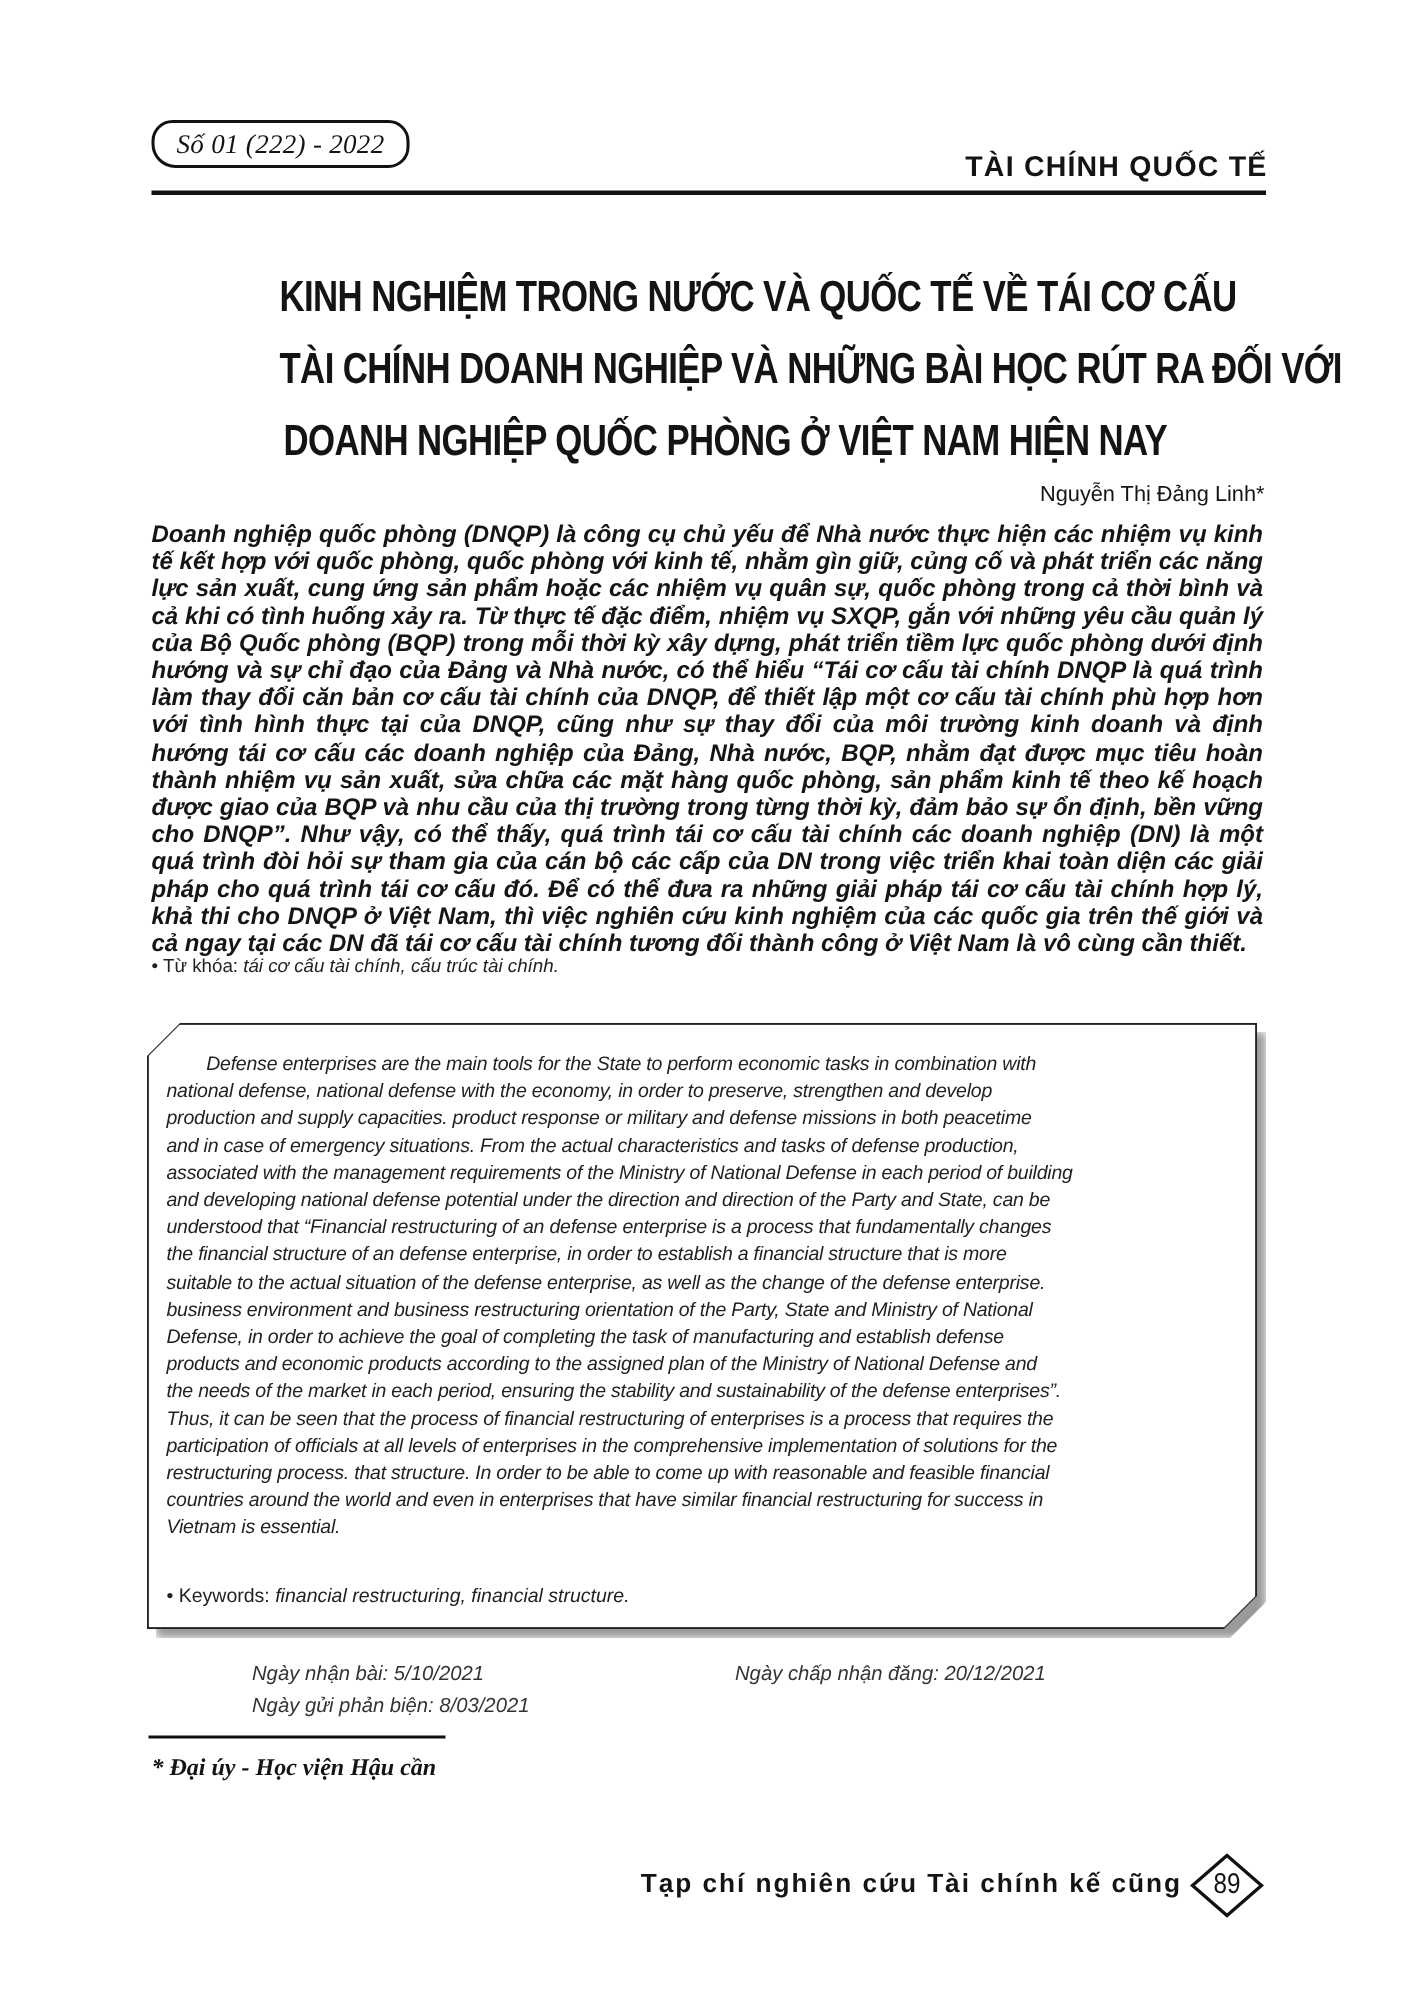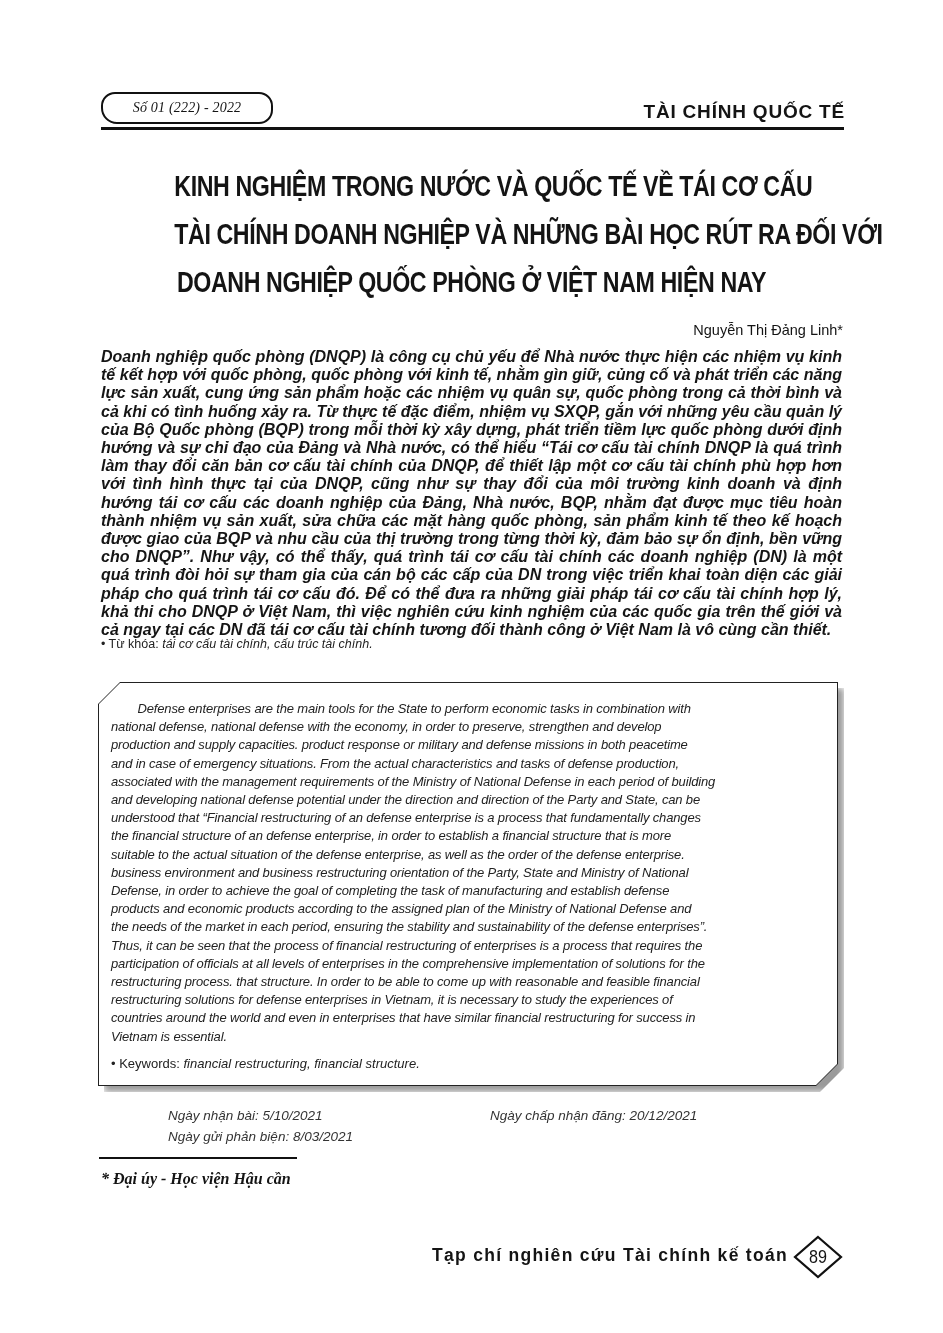--- a/index.html
+++ b/index.html
@@ -5,24 +5,24 @@
   html, body { margin: 0; padding: 0; }
   body {
     width: 943px; height: 1333px; background: #ffffff; position: relative;
     overflow: hidden; color: #141414;
     font-family: "Liberation Sans", sans-serif;
   }
   .page { position: absolute; left: 0; top: 0; width: 943px; height: 1333px; }
 
   
   .issue-badge {
-    position: absolute; left: 101px; top: 92px; height: 32px; width: 172px;
+    position: absolute; left: 101px; top: 80px; height: 32px; width: 172px;
     border: 2px solid #111; border-radius: 14px; border-bottom-left-radius: 16px;
     box-sizing: border-box; display: flex; align-items: center; justify-content: center;
-    font-family: "Liberation Serif", serif; font-style: italic; font-size: 14px;
+    font-family: "Liberation Serif", serif; font-style: italic; font-size: 18px;
     letter-spacing: 0.2px;
   }
   .section-title {
     position: absolute; right: 98px; top: 101px;
     font-family: "Liberation Sans", sans-serif; font-weight: bold; font-size: 19px;
     letter-spacing: 0.8px;
   }
   .header-rule {
     position: absolute; left: 101px; top: 127px; width: 743px; height: 3px; background: #111;
   }
@@ -113,21 +113,21 @@
 </style>
 </head>
 <body>
 
 <div class="page">
 
   <div class="issue-badge">Số 01 (222) - 2022</div>
   <div class="section-title">TÀI CHÍNH QUỐC TẾ</div>
   <div class="header-rule"></div>
 
-  <h1 class="article-title" style="margin:0;">
+  <h1 class="article-title" style="margin:12px;">
     <span class="line">KINH NGHIỆM TRONG NƯỚC VÀ QUỐC TẾ VỀ TÁI CƠ CẤU</span>
     <span class="line">TÀI CHÍNH DOANH NGHIỆP VÀ NHỮNG BÀI HỌC RÚT RA ĐỐI VỚI</span>
     <span class="line">DOANH NGHIỆP QUỐC PHÒNG Ở VIỆT NAM HIỆN NAY</span>
   </h1>
 
   <div class="author">Nguyễn Thị Đảng Linh*</div>
 
   <p class="abstract-vi" style="margin:0;">Doanh nghiệp quốc phòng (DNQP) là công cụ chủ yếu để Nhà nước thực hiện các nhiệm vụ kinh tế kết hợp với quốc phòng, quốc phòng với kinh tế, nhằm gìn giữ, củng cố và phát triển các năng lực sản xuất, cung ứng sản phẩm hoặc các nhiệm vụ quân sự, quốc phòng trong cả thời bình và cả khi có tình huống xảy ra. Từ thực tế đặc điểm, nhiệm vụ SXQP, gắn với những yêu cầu quản lý của Bộ Quốc phòng (BQP) trong mỗi thời kỳ xây dựng, phát triển tiềm lực quốc phòng dưới định hướng và sự chỉ đạo của Đảng và Nhà nước, có thể hiểu “Tái cơ cấu tài chính DNQP là quá trình làm thay đổi căn bản cơ cấu tài chính của DNQP, để thiết lập một cơ cấu tài chính phù hợp hơn với tình hình thực tại của DNQP, cũng như sự thay đổi của môi trường kinh doanh và định hướng tái cơ cấu các doanh nghiệp của Đảng, Nhà nước, BQP, nhằm đạt được mục tiêu hoàn thành nhiệm vụ sản xuất, sửa chữa các mặt hàng quốc phòng, sản phẩm kinh tế theo kế hoạch được giao của BQP và nhu cầu của thị trường trong từng thời kỳ, đảm bảo sự ổn định, bền vững cho DNQP”. Như vậy, có thể thấy, quá trình tái cơ cấu tài chính các doanh nghiệp (DN) là một quá trình đòi hỏi sự tham gia của cán bộ các cấp của DN trong việc triển khai toàn diện các giải pháp cho quá trình tái cơ cấu đó. Để có thể đưa ra những giải pháp tái cơ cấu tài chính hợp lý, khả thi cho DNQP ở Việt Nam, thì việc nghiên cứu kinh nghiệm của các quốc gia trên thế giới và cả ngay tại các DN đã tái cơ cấu tài chính tương đối thành công ở Việt Nam là vô cùng cần thiết.</p>
 
   <div class="keywords-vi">
@@ -140,29 +140,28 @@
 
   <div class="abstract-en">
     <div style="white-space:pre;margin-left:23px;"> Defense enterprises are the main tools for the State to perform economic tasks in combination with</div>
     <div>national defense, national defense with the economy, in order to preserve, strengthen and develop</div>
     <div>production and supply capacities. product response or military and defense missions in both peacetime</div>
     <div>and in case of emergency situations. From the actual characteristics and tasks of defense production,</div>
     <div>associated with the management requirements of the Ministry of National Defense in each period of building</div>
     <div>and developing national defense potential under the direction and direction of the Party and State, can be</div>
     <div>understood that “Financial restructuring of an defense enterprise is a process that fundamentally changes</div>
     <div>the financial structure of an defense enterprise, in order to establish a financial structure that is more</div>
-    <div>suitable to the actual situation of the defense enterprise, as well as the order of the defense enterprise.</div>
+    <div>suitable to the actual situation of the defense enterprise, as well as the change of the defense enterprise.</div>
     <div>business environment and business restructuring orientation of the Party, State and Ministry of National</div>
     <div>Defense, in order to achieve the goal of completing the task of manufacturing and establish defense</div>
     <div>products and economic products according to the assigned plan of the Ministry of National Defense and</div>
     <div>the needs of the market in each period, ensuring the stability and sustainability of the defense enterprises”.</div>
     <div>Thus, it can be seen that the process of financial restructuring of enterprises is a process that requires the</div>
     <div>participation of officials at all levels of enterprises in the comprehensive implementation of solutions for the</div>
     <div>restructuring process. that structure. In order to be able to come up with reasonable and feasible financial</div>
-    <div>restructuring solutions for defense enterprises in Vietnam, it is necessary to study the experiences of</div>
     <div>countries around the world and even in enterprises that have similar financial restructuring for success in</div>
     <div>Vietnam is essential.</div>
   </div>
 
   <div class="keywords-en">
     <span>• Keywords: </span><span class="kw">financial restructuring, financial structure.</span>
   </div>
 
   <div class="dates">
     <div class="col-left">
@@ -170,21 +169,21 @@
       <div>Ngày gửi phản biện: 8/03/2021</div>
     </div>
     <div class="col-right">
       <div>Ngày chấp nhận đăng: 20/12/2021</div>
     </div>
   </div>
 
   <div class="footnote-rule"></div>
   <div class="footnote">* Đại úy - Học viện Hậu cần</div>
 
-  <div class="journal-name">Tạp chí nghiên cứu Tài chính kế toán</div>
+  <div class="journal-name">Tạp chí nghiên cứu Tài chính kế cũng</div>
   <div class="page-number-wrap">
     <svg width="50" height="44" viewBox="0 0 50 44">
       <polygon points="25,2 48,22 25,42 2,22" fill="#fff" stroke="#111" stroke-width="2.2"></polygon>
     </svg>
     <div class="page-number">89</div>
   </div>
 
 </div>
 
 </body></html>

